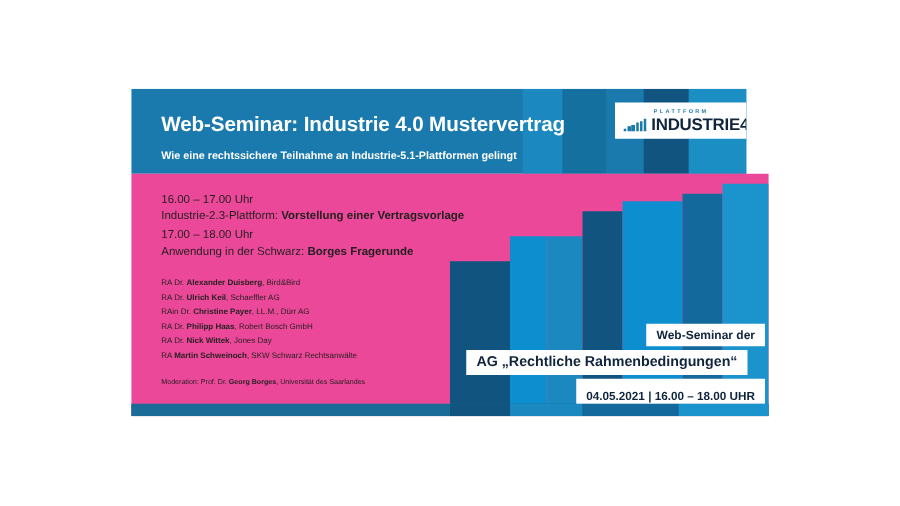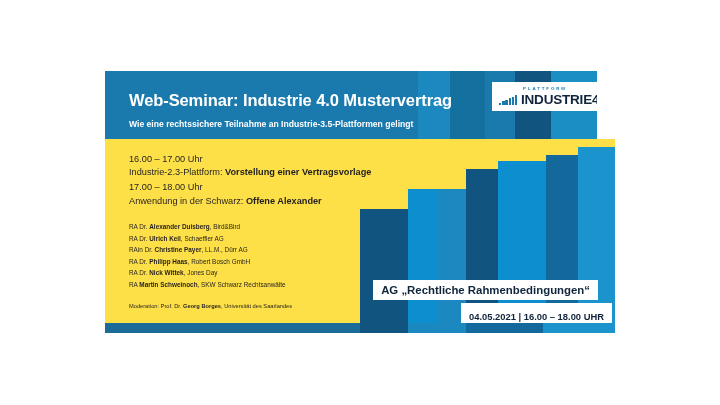--- a/index.html
+++ b/index.html
@@ -118,21 +118,21 @@
     white-space: nowrap;
   }
 
   
   .body-area {
     position: absolute;
     left: 0;
     top: 68px;
     width: 510px;
     height: 194px;
-    background: #fde047;
+    background: #ec4899;
   }
 
   
   .cols {
     position: absolute;
     left: 255px;
     top: 0px;
     width: 255px;
     height: 194px;
     overflow: hidden;
@@ -237,21 +237,21 @@
 
   <div class="header">
     <div class="hdr-stripe" style="left:313px;width:32px;background:#1b88bf;"></div>
     <div class="hdr-stripe" style="left:345px;width:35px;background:#14719f;"></div>
     <div class="hdr-stripe" style="left:380px;width:30px;background:#1b7aad;"></div>
     <div class="hdr-stripe" style="left:410px;width:36px;background:#10547f;"></div>
     <div class="hdr-stripe" style="left:446px;width:64px;background:#1b8ec4;"></div>
 
     <div class="header-text-wrap">
       <div class="hdr-title">Web-Seminar: Industrie 4.0 Mustervertrag</div>
-      <div class="hdr-sub">Wie eine rechtssichere Teilnahme an Industrie-3.5-Plattformen gelingt</div>
+      <div class="hdr-sub">Wie eine rechtssichere Teilnahme an Industrie-5.1-Plattformen gelingt</div>
     </div>
 
     <div class="logo">
       <div class="logo-inner">
         <div class="logo-plattform">PLATTFORM</div>
         <div class="logo-bars">
           <i style="left:0px;height:2.5px;"></i>
           <i style="left:3.2px;height:4px;"></i>
           <i style="left:6.4px;height:5.5px;"></i>
           <i style="left:9.6px;height:7px;"></i>
@@ -272,34 +272,35 @@
       <div class="col" style="left:106px;width:32px;height:164px;background:#10547f;"></div>
       <div class="col" style="left:138px;width:48px;height:172px;background:#0d8ecf;"></div>
       <div class="col" style="left:186px;width:32px;height:178px;background:#13699c;"></div>
       <div class="col" style="left:218px;width:37px;height:186px;background:#1b93cc;"></div>
     </div>
 
     <div class="agenda">
       <div class="ag-line">16.00 – 17.00 Uhr</div>
       <div class="ag-line"><span>Industrie-2.3-Plattform: </span><b>Vorstellung einer Vertragsvorlage</b></div>
       <div class="ag-line gap">17.00 – 18.00 Uhr</div>
-      <div class="ag-line"><span>Anwendung in der Schwarz: </span><b>Offene Alexander</b></div>
+      <div class="ag-line"><span>Anwendung in der Schwarz: </span><b>Borges Fragerunde</b></div>
     </div>
 
     <div class="speakers">
       <div class="sp-line"><span>RA Dr. </span><b>Alexander Duisberg</b><span>, Bird&amp;Bird</span></div>
       <div class="sp-line"><span>RA Dr. </span><b>Ulrich Keil</b><span>, Schaeffler AG</span></div>
       <div class="sp-line"><span>RAin Dr. </span><b>Christine Payer</b><span>, LL.M., Dürr AG</span></div>
       <div class="sp-line"><span>RA Dr. </span><b>Philipp Haas</b><span>, Robert Bosch GmbH</span></div>
       <div class="sp-line"><span>RA Dr. </span><b>Nick Wittek</b><span>, Jones Day</span></div>
       <div class="sp-line"><span>RA </span><b>Martin Schweinoch</b><span>, SKW Schwarz Rechtsanwälte</span></div>
     </div>
 
     <div class="moderation"><span>Moderation: Prof. Dr. </span><b>Georg Borges</b><span>, Universität des Saarlandes</span></div>
 
+    <div class="callout" id="callout-top">Web-Seminar der</div>
     <div class="callout" id="callout-mid">AG „Rechtliche Rahmenbedingungen“</div>
     <div class="callout" id="callout-date">04.05.2021  |  16.00 – 18.00 UHR</div>
   </div>
 
   <div class="footer">
     <div class="ft-seg" style="left:0px;width:255px;background:#1b6b98;"></div>
     <div class="ft-seg" style="left:255px;width:48px;background:#10547f;"></div>
     <div class="ft-seg" style="left:303px;width:58px;background:#1b88bf;"></div>
     <div class="ft-seg" style="left:361px;width:77px;background:#13699c;"></div>
     <div class="ft-seg" style="left:438px;width:72px;background:#1b93cc;"></div>

